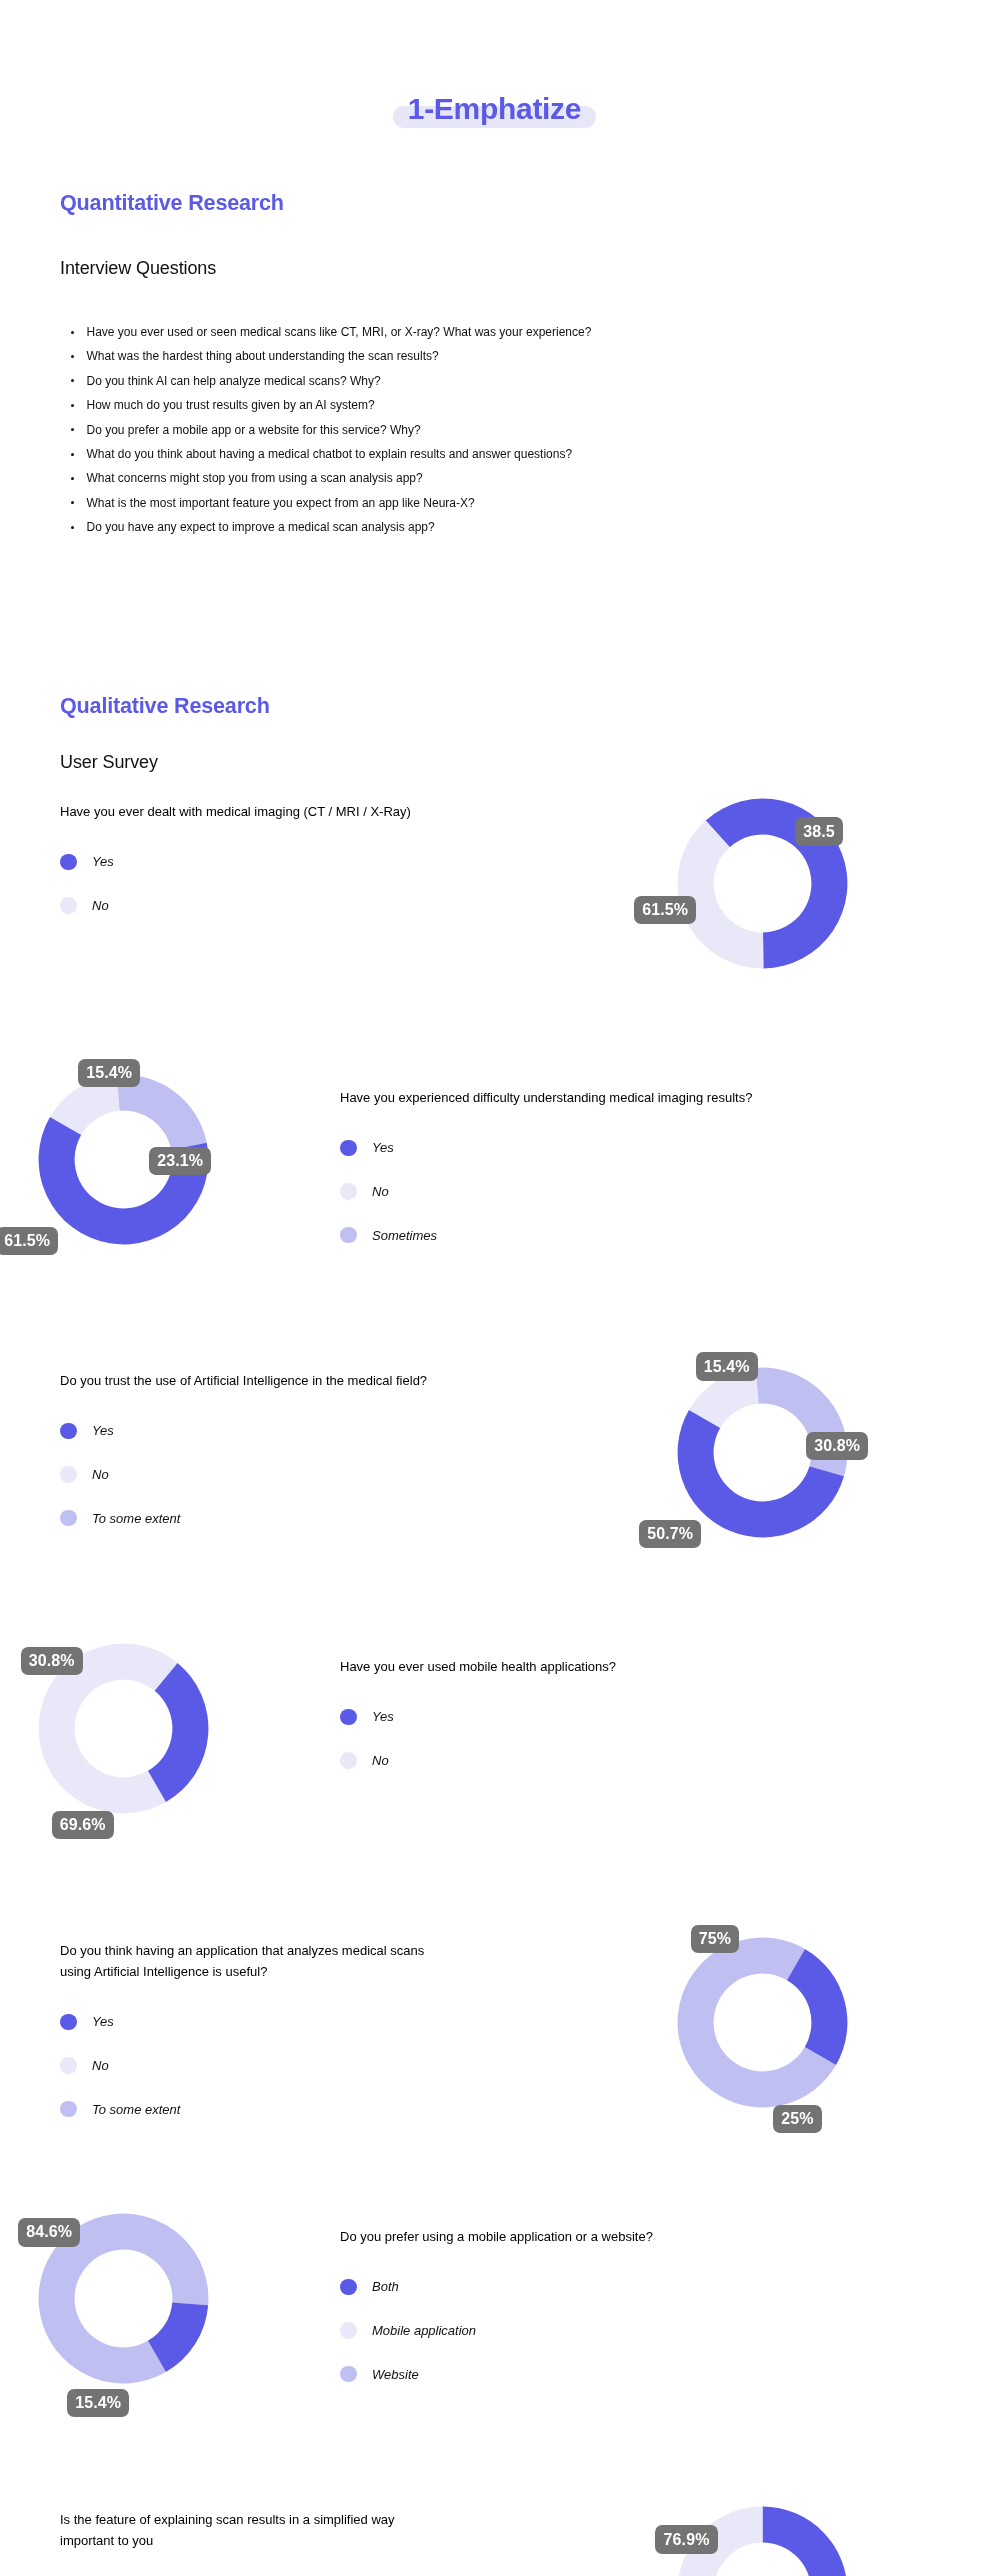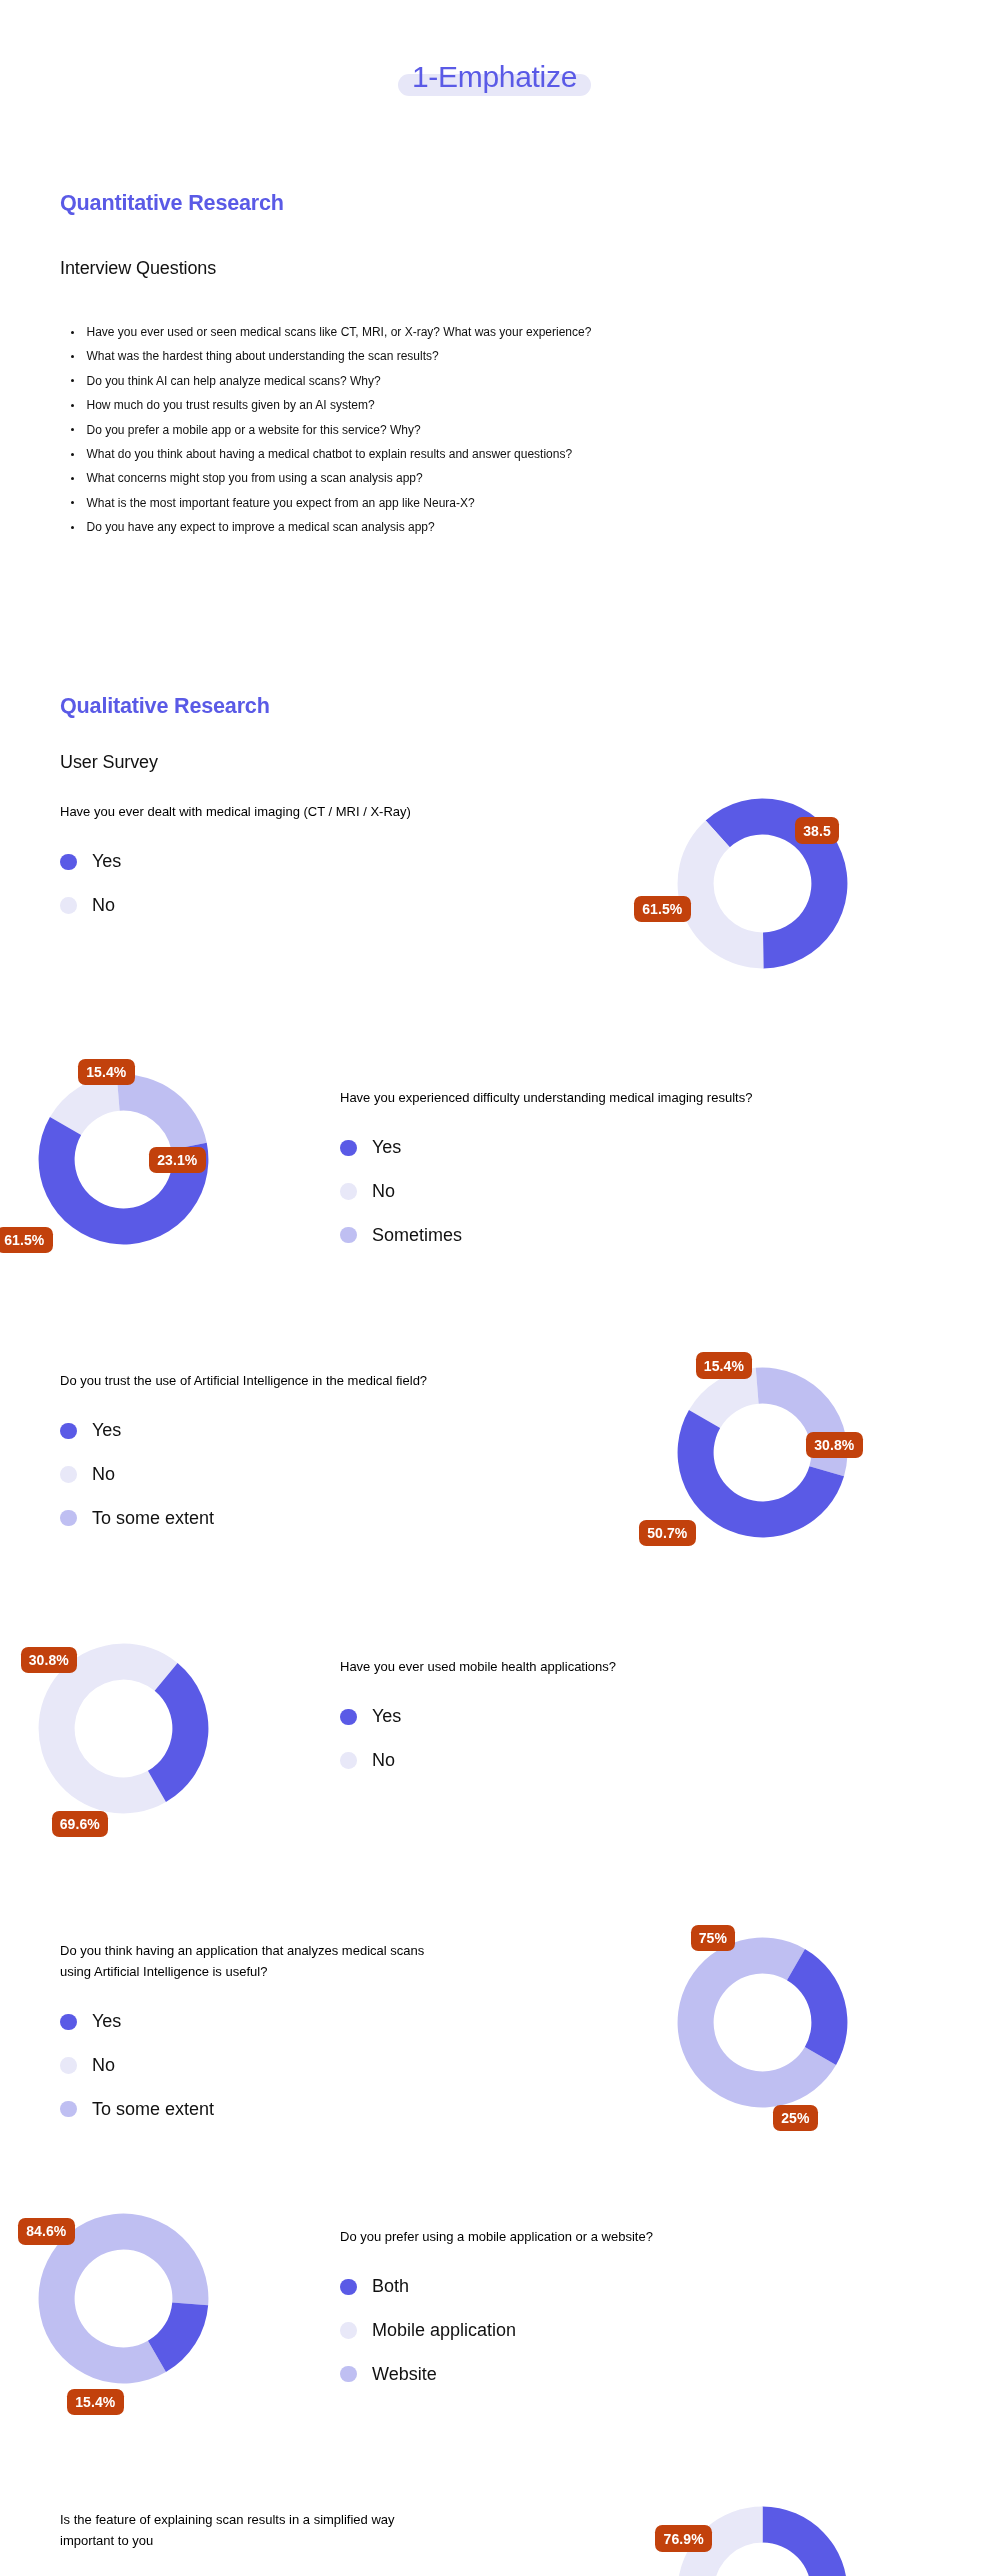--- a/index.html
+++ b/index.html
@@ -36,24 +36,25 @@
     bottom:-3.1px;
     height:21.6px;
     background:#e7e7f8;
     border-radius:11.3px;
     z-index:0;
   }
   .title-text{
     position:relative;
     z-index:1;
     font-size:30px;
-    font-weight:400;
+    font-weight:700;
     letter-spacing:-0.3px;
     color:#5a5ae6;
     line-height:1.05;
+    margin-top:32px;
   }
 
   
   .h-section{
     position:absolute;
     left:60px;
     font-size:21.6px;
     font-weight:700;
     color:#5a5ae6;
     letter-spacing:-0.2px;
@@ -125,40 +126,41 @@
     height:19.6px;
     margin-bottom:24px;
   }
   .legend-dot{
     width:16.5px;height:16.5px;
     border-radius:50%;
     flex:0 0 16.5px;
     margin-right:15.5px;
   }
   .legend-label{
-    font-size:18px;
+    font-size:13px;
     color:#111;
+    font-style:italic;
   }
   .legend-row:last-child{margin-bottom:0;}
 
   
   .donut-wrap{
     position:absolute;
     top:0;
     width:175px;
     height:175px;
   }
   .donut-wrap svg{display:block;}
 
   .tag{
     position:absolute;
-    background:#c2410c;
+    background:#737373;
     color:#ffffff;
     border-radius:7.2px;
-    font-size:14px;
+    font-size:16px;
     font-weight:600;
     padding:6.2px 8.2px;
     line-height:1;
     white-space:nowrap;
     letter-spacing:0.1px;
   }
 </style>
 </head>
 <body>
 

